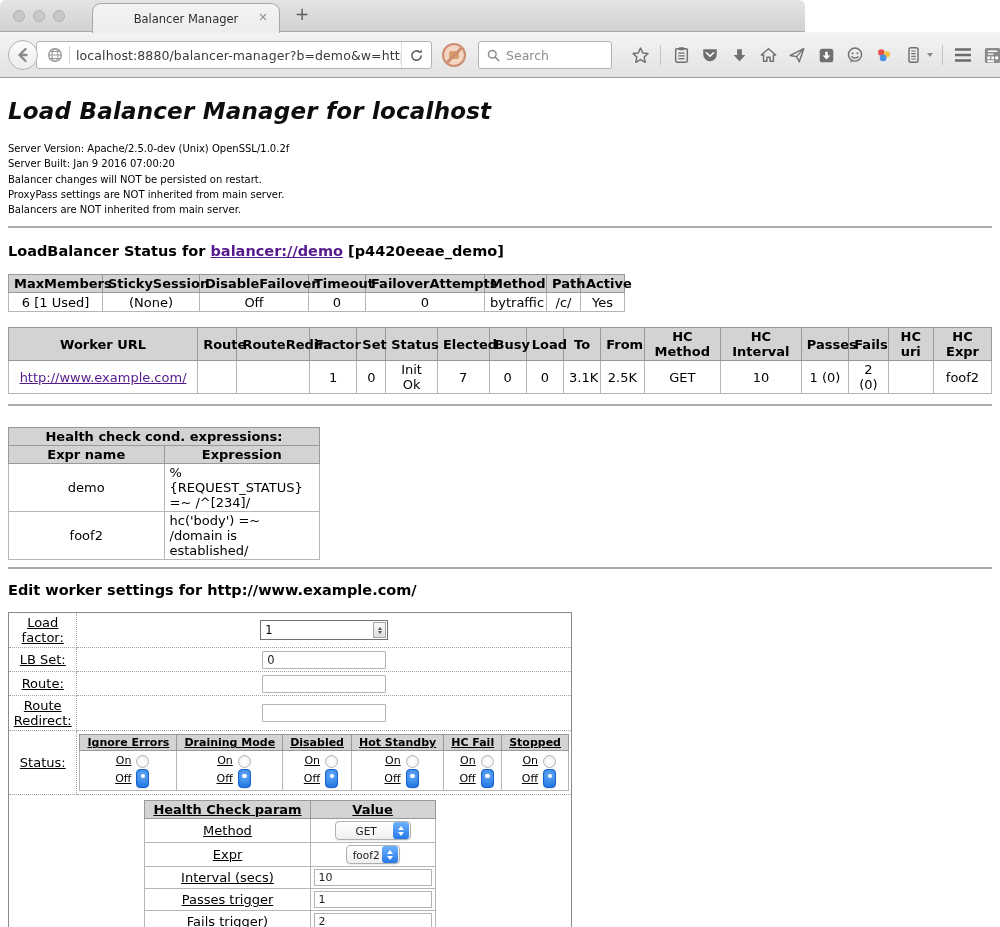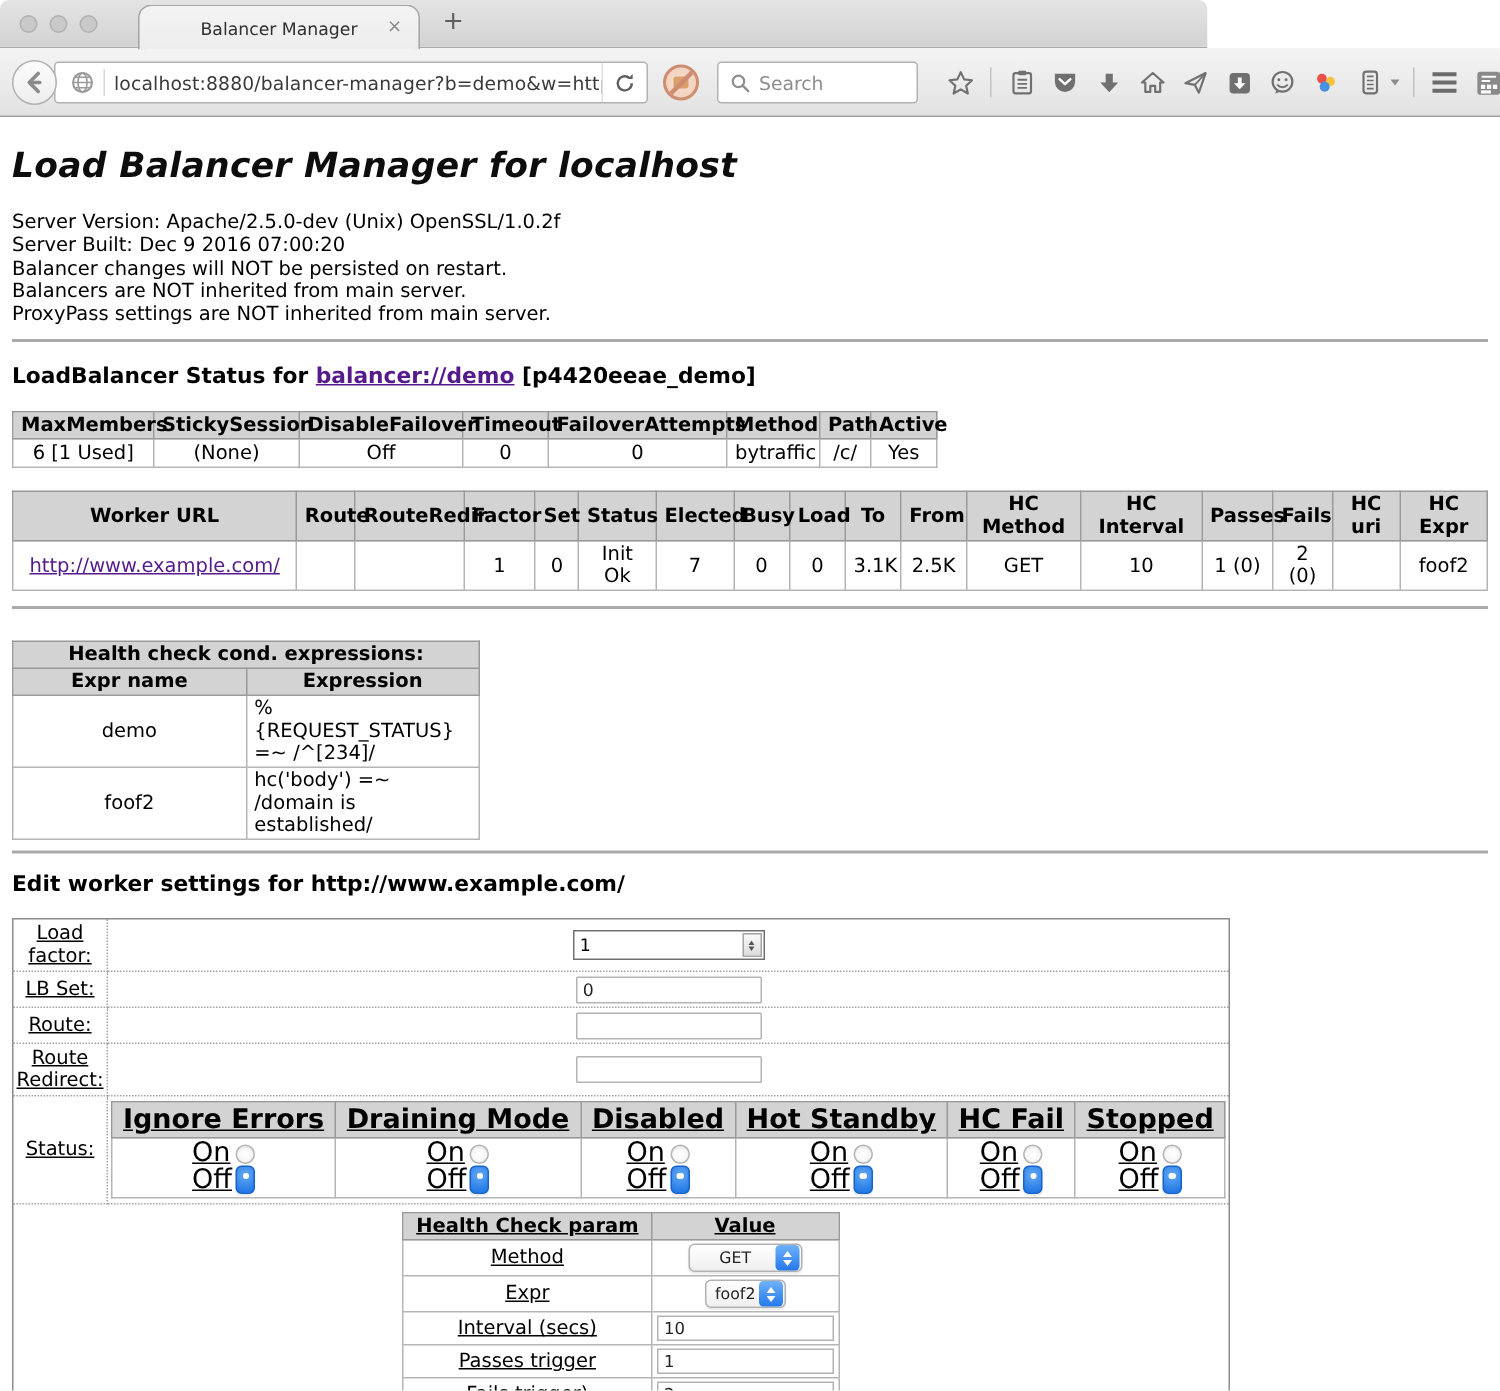--- a/index.html
+++ b/index.html
@@ -61,21 +61,21 @@
     display:flex; align-items:center; padding-left:8px; gap:6px;
   }
   .search-ph { font-size:12.5px; color:#8c8c8c; }
   .icons { position:absolute; left:629px; top:11px; display:flex; align-items:center; gap:7px; height:24px; }
   .icn { width:22px; height:22px; display:flex; align-items:center; justify-content:center; }
   .vsep { width:1px; height:20px; background:#c2c2c2; margin:0 2px; }
   .caret-down { width:0;height:0;border-left:3.5px solid transparent;border-right:3.5px solid transparent;border-top:4px solid #8b8b8b; margin-left:-4px;}
   
   .content { position:absolute; top:78px; left:0; width:1000px; padding:0 8px; }
   h1.pgtitle { font-size:23px; font-weight:bold; margin:20px 0 0 0; color:#0d0d0d; letter-spacing:.2px;font-style:italic; }
-  .server-info { margin-top:17px; font-size:13px; line-height:15.3px; }
+  .server-info { margin-top:17px; font-size:10px; line-height:15.3px; }
   hr.rule { border:none; border-top:2px solid #ababab; margin:9px 0; }
   h3.sect { font-size:14.5px; font-weight:bold; margin:15px 0 0 0; }
   a.vlink { color:#551a8b; text-decoration:underline; }
   table.tbl { border-collapse:collapse; font-size:13px; margin-top:15px; table-layout:fixed; }
   table.tbl th { background:#d3d3d3; border:1px solid #999; padding:1px 5px; font-weight:bold; text-align:center; }
   table.tbl td { border:1px solid #b5b5b5; padding:1px 5px; text-align:center; height:19px; }
   table.expr-tbl { margin-top:21px;border-radius:26px; }
   table.expr-tbl td { text-align:center; }
   table.expr-tbl td.expr-val { text-align:left; }
   
@@ -93,21 +93,21 @@
     display:inline-flex; align-items:center; width:128px; height:20px;
     border:1px solid #707070; background:#fff; padding:0 1px 0 4px;
   }
   .numwrap .val { font-size:11.5px; flex:1; text-align:left; }
   .spinner {
     width:13px; height:16px; border:1px solid #a5a5a5; background:linear-gradient(#fafafa,#dcdcdc);
     display:flex; flex-direction:column; align-items:center; justify-content:center; gap:1px;
   }
   .tri-up { width:0;height:0;border-left:2.5px solid transparent;border-right:2.5px solid transparent;border-bottom:3px solid #555; }
   .tri-dn { width:0;height:0;border-left:2.5px solid transparent;border-right:2.5px solid transparent;border-top:3px solid #555; }
-  table.status-tbl { border-collapse:collapse; margin:1px auto; font-size:18px; }
+  table.status-tbl { border-collapse:collapse; margin:1px auto; font-size:11px; }
   table.status-tbl th { background:#d3d3d3; border:1px solid #999; padding:1px 7px; white-space:nowrap; }
   table.status-tbl td { border:1px solid #b5b5b5; padding:2px 6px; }
   .radio-line { display:flex; align-items:center; justify-content:center; gap:5px; line-height:16px; }
   .radio-line .rl-label { width:24px; text-align:right; }
   .radio { width:13px; height:13px; border-radius:50%; display:inline-block; position:relative; }
   .radio.off-state { border:1px solid #b4b4b4; background:radial-gradient(#ffffff,#f0f0f0); box-shadow:inset 0 1px 1px rgba(0,0,0,.06); }
   .radio.sel { background:radial-gradient(circle at 50% 32%, #64a8f2, #1a72e4); border:1px solid #1563c8; }
   .radio.sel::after { content:''; position:absolute; left:3.5px; top:3.5px; width:4.5px; height:4.5px; border-radius:50%; background:#fff; }
   table.hc-tbl { border-collapse:collapse; margin:3px auto 4px auto; font-size:13px; }
   table.hc-tbl th { background:#d3d3d3; border:1px solid #999; padding:1px 8px; }
@@ -265,24 +265,24 @@
     </span>
   </div>
 </div>
 
 <div class="content">
 
   <h1 class="pgtitle">Load Balancer Manager for localhost</h1>
 
   <div class="server-info">
     <div>Server Version: Apache/2.5.0-dev (Unix) OpenSSL/1.0.2f</div>
-    <div>Server Built: Dec 9 2016 07:00:20</div>
+    <div>Server Built: Jan 9 2016 07:00:20</div>
     <div>Balancer changes will NOT be persisted on restart.</div>
+    <div>ProxyPass settings are NOT inherited from main server.</div>
     <div>Balancers are NOT inherited from main server.</div>
-    <div>ProxyPass settings are NOT inherited from main server.</div>
   </div>
 
   <hr class="rule">
 
   <h3 class="sect"><span>LoadBalancer Status for </span><a class="vlink" href="#">balancer://demo</a><span> [p4420eeae_demo]</span></h3>
 
   <table class="tbl" style="width:616px">
     <colgroup>
         <col style="width:94px">
         <col style="width:97px">

